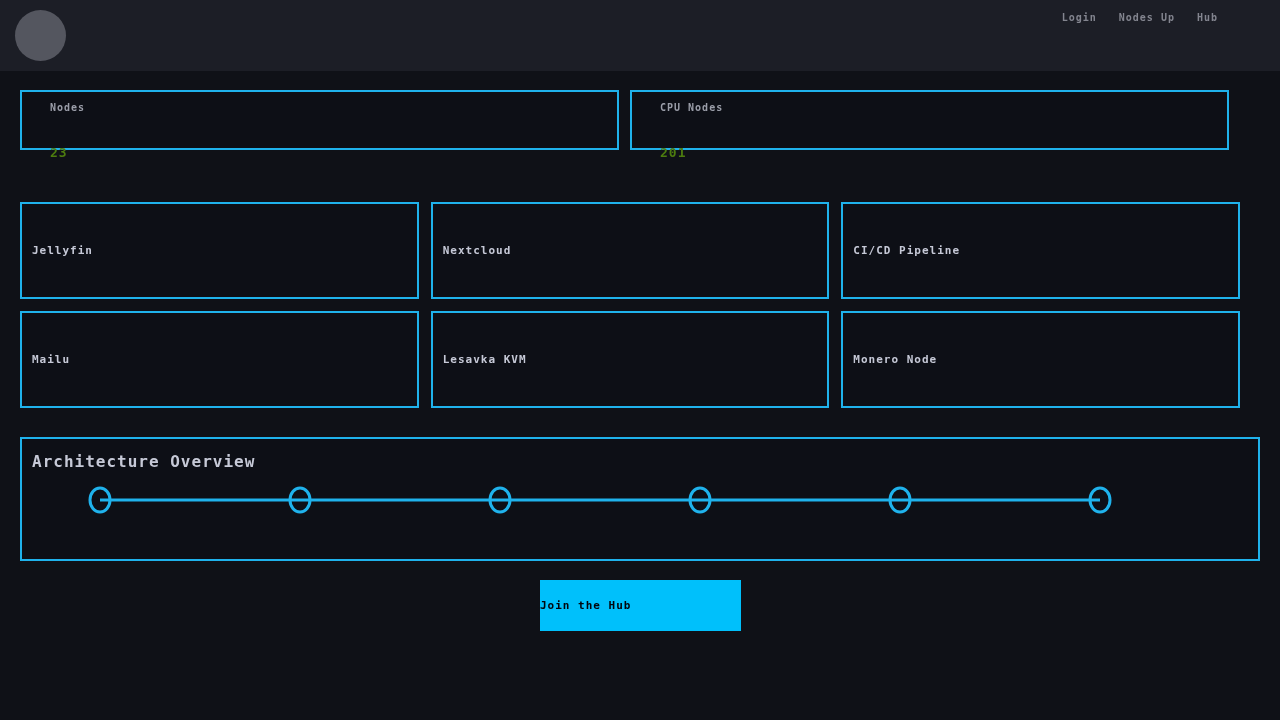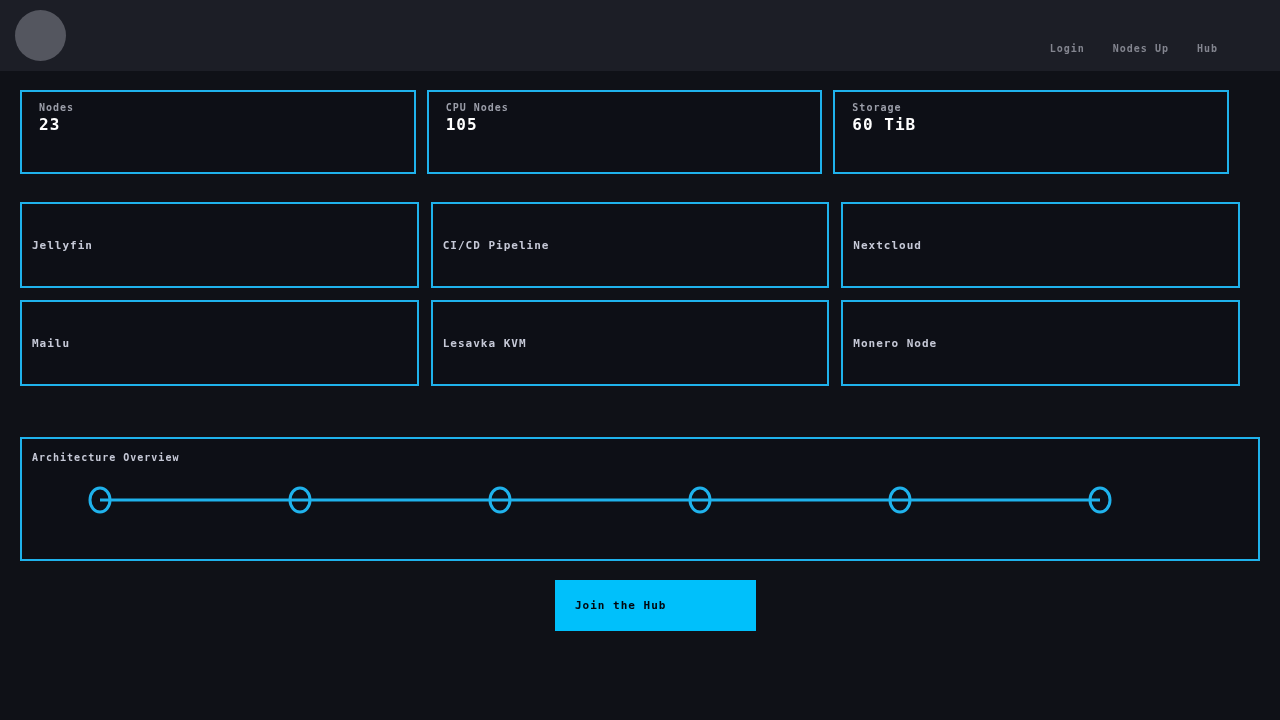--- a/index.html
+++ b/index.html
@@ -22,84 +22,84 @@
   
   .header{
     position:absolute;top:0;left:0;width:1280px;height:71px;
     background:var(--header-bg);
   }
   .avatar{
     position:absolute;left:15px;top:10px;width:51px;height:51px;
     border-radius:50%;background:#54565f;
   }
   .nav{
-    position:absolute;right:62px;top:43px;
-    display:flex;gap:28px;
+    position:absolute;right:62px;top:12px;
+    display:flex;gap:22px;
   }
   .nav a{
     color:#83858f;font-size:10px;letter-spacing:1px;
     text-decoration:none;font-weight:bold;white-space:nowrap;
   }
 
   
   .stats{
     position:absolute;top:90px;left:20px;width:1209px;
     display:flex;gap:11px;
   }
   .stat-card{
-    flex:1;height:84px;
+    flex:1;height:60px;
     background:var(--card-bg);
     border:2px solid var(--accent);
-    padding:10px 17px;
+    padding:10px 28px;
   }
   .stat-label{
     color:#9b9ea9;font-size:10px;letter-spacing:1px;display:block;
   }
   .stat-value{
-    color:#ffffff;font-size:16px;letter-spacing:1px;display:block;
-    margin-top:2px;
+    color:#4d7c0f;font-size:13px;letter-spacing:1px;display:block;
+    margin-top:32px;
   }
 
   
   .services{
     position:absolute;top:202px;left:20px;width:1220px;
     display:grid;grid-template-columns:repeat(3,1fr);
     gap:12px;
   }
   .service-card{
-    height:86px;
+    height:97px;
     background:var(--card-bg);
     border:2px solid var(--accent);
     display:flex;align-items:center;
     padding:0 10px;
   }
   .service-name{
     color:#c6c9d7;font-size:11px;letter-spacing:1px;
   }
 
   
   .arch{
     position:absolute;top:437px;left:20px;width:1240px;height:124px;
     background:var(--card-bg);
     border:2px solid var(--accent);
   }
   .arch-title{
     position:absolute;top:13px;left:10px;
-    color:#c6c9d7;font-size:10px;letter-spacing:1px;
+    color:#c6c9d7;font-size:16px;letter-spacing:1px;
   }
   .arch svg{position:absolute;left:0;top:0;}
 
   
   .cta{
     position:absolute;top:580px;left:540px;width:201px;height:51px;
     background:var(--btn);
     border:none;cursor:pointer;
     font-family:"DejaVu Sans Mono", monospace;
     font-weight:bold;font-size:11px;letter-spacing:1px;
-    color:#02060c;text-align:left;padding-left:20px;margin-left:15px;
+    color:#02060c;text-align:left;
   }
 </style>
 </head>
 <body>
 
 <header class="header">
   <div class="avatar"></div>
   <nav class="nav">
       <a href="#">Login</a>
       <a href="#">Nodes Up</a>
@@ -108,37 +108,33 @@
 </header>
 
 <main>
   <section class="stats">
       <div class="stat-card">
         <span class="stat-label">Nodes</span>
         <span class="stat-value">23</span>
       </div>
       <div class="stat-card">
         <span class="stat-label">CPU Nodes</span>
-        <span class="stat-value">105</span>
-      </div>
-      <div class="stat-card">
-        <span class="stat-label">Storage</span>
-        <span class="stat-value">60 TiB</span>
+        <span class="stat-value">201</span>
       </div>
     </section>
 
   <section class="services">
       <div class="service-card">
         <span class="service-name">Jellyfin</span>
       </div>
       <div class="service-card">
-        <span class="service-name">CI/CD Pipeline</span>
+        <span class="service-name">Nextcloud</span>
       </div>
       <div class="service-card">
-        <span class="service-name">Nextcloud</span>
+        <span class="service-name">CI/CD Pipeline</span>
       </div>
       <div class="service-card">
         <span class="service-name">Mailu</span>
       </div>
       <div class="service-card">
         <span class="service-name">Lesavka KVM</span>
       </div>
       <div class="service-card">
         <span class="service-name">Monero Node</span>
       </div>

